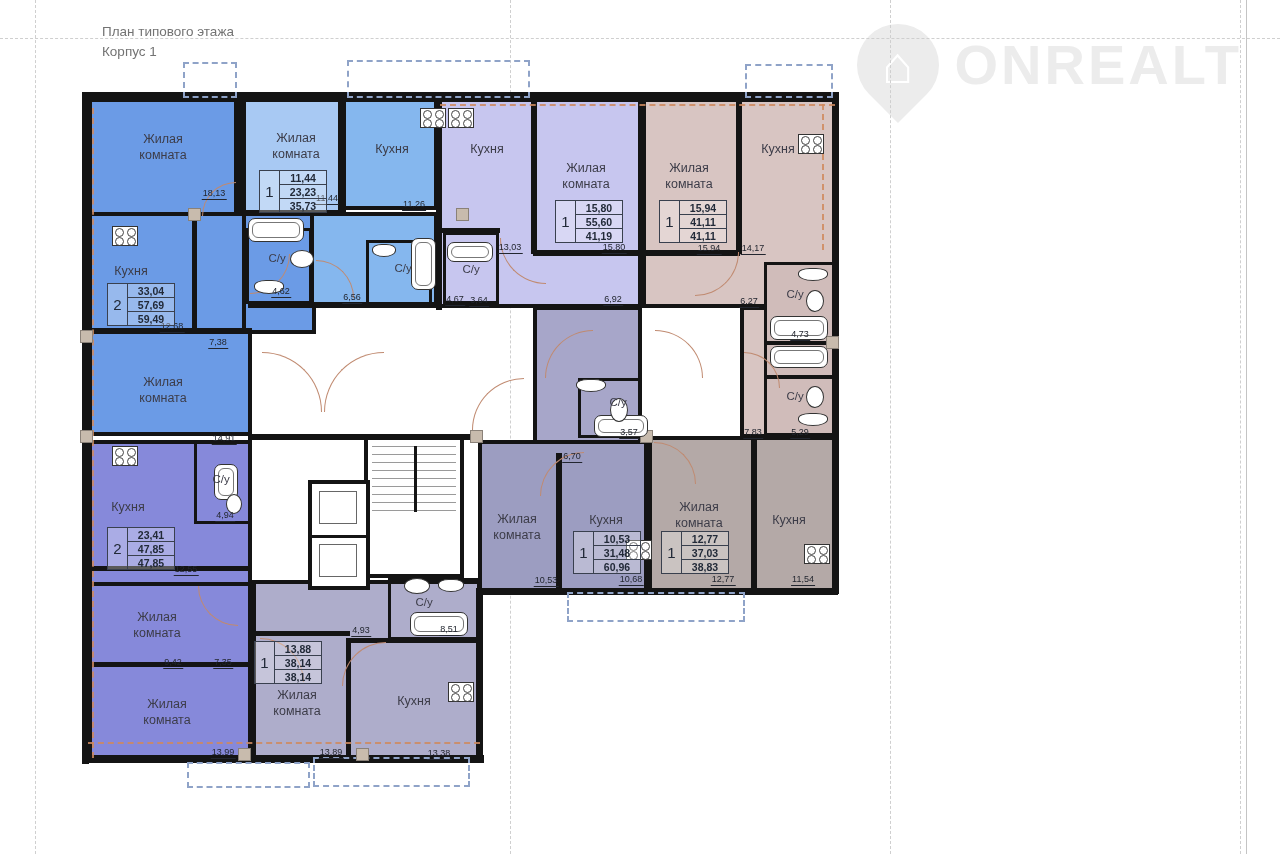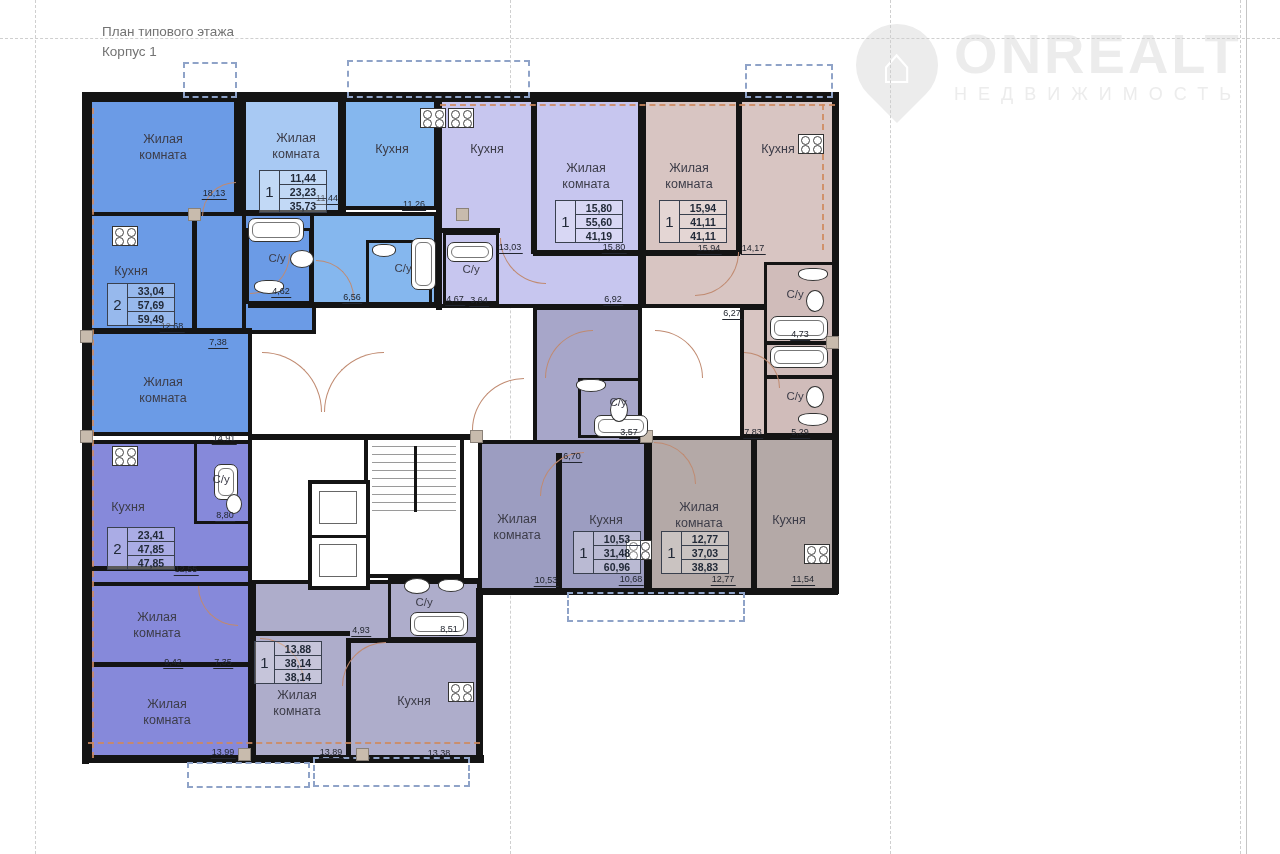--- a/index.html
+++ b/index.html
@@ -46,21 +46,20 @@
     <div>План типового этажа</div>
     <div>Корпус 1</div>
   </div>
 
   <div class="logo">
     <div class="pin">
       <span>⌂</span>
     </div>
     <div class="wordmark">
       <div class="brand">ONREALT</div>
-      <div class="subtitle">НЕДВИЖИМОСТЬ</div>
     </div>
   </div>
 
   <div id="plan">
       <div class="abs" style="left: 35px; top: 0px; width: 0px; height: 854px; border-left: 1px dashed rgb(207, 207, 207);"></div>
       <div class="abs" style="left: 510px; top: 0px; width: 0px; height: 854px; border-left: 1px dashed rgb(207, 207, 207);"></div>
       <div class="abs" style="left: 890px; top: 0px; width: 0px; height: 854px; border-left: 1px dashed rgb(207, 207, 207);"></div>
       <div class="abs" style="left: 1240px; top: 0px; width: 0px; height: 854px; border-left: 1px dashed rgb(207, 207, 207);"></div>
       <div class="abs" style="left: 0px; top: 38px; width: 1280px; height: 0px; border-top: 1px dashed rgb(207, 207, 207);"></div>
       <div class="abs block" style="left: 88px; top: 98px; width: 150px; height: 120px; background: rgb(107, 155, 230);"></div>
@@ -283,29 +282,29 @@
       <div class="abs dim" style="left: 510px; top: 243px;">13,03</div>
       <div class="abs dim" style="left: 614px; top: 243px;">15,80</div>
       <div class="abs dim" style="left: 613px; top: 295px;">6,92</div>
       <div class="abs dim" style="left: 709px; top: 244px;">15,94</div>
       <div class="abs dim" style="left: 753px; top: 244px;">14,17</div>
       <div class="abs dim" style="left: 172px; top: 322px;">12,68</div>
       <div class="abs dim" style="left: 281px; top: 287px;">4,62</div>
       <div class="abs dim" style="left: 352px; top: 293px;">6,56</div>
       <div class="abs dim" style="left: 414px; top: 295px; margin-left: 41px;">4,67</div>
       <div class="abs dim" style="left: 479px; top: 296px;">3,64</div>
-      <div class="abs dim" style="left: 732px; top: 297px; margin-top: 12px;">6,27</div>
+      <div class="abs dim" style="left: 749px; top: 297px;">6,27</div>
       <div class="abs dim" style="left: 800px; top: 330px;">4,73</div>
       <div class="abs dim" style="left: 218px; top: 338px;">7,38</div>
       <div class="abs dim" style="left: 224px; top: 404px; margin-top: 30px;">14,91</div>
       <div class="abs dim" style="left: 629px; top: 428px;">3,57</div>
       <div class="abs dim" style="left: 572px; top: 452px;">6,70</div>
       <div class="abs dim" style="left: 753px; top: 428px;">7,83</div>
       <div class="abs dim" style="left: 800px; top: 428px;">5,29</div>
-      <div class="abs dim" style="left: 225px; top: 511px;">8,80</div>
+      <div class="abs dim" style="left: 225px; top: 511px;">4,94</div>
       <div class="abs dim" style="left: 186px; top: 565px;">12,55</div>
       <div class="abs dim" style="left: 361px; top: 626px;">4,93</div>
       <div class="abs dim" style="left: 449px; top: 625px;">8,51</div>
       <div class="abs dim" style="left: 546px; top: 576px;">10,53</div>
       <div class="abs dim" style="left: 631px; top: 575px;">10,68</div>
       <div class="abs dim" style="left: 723px; top: 575px;">12,77</div>
       <div class="abs dim" style="left: 803px; top: 575px;">11,54</div>
       <div class="abs dim" style="left: 173px; top: 658px;">9,42</div>
       <div class="abs dim" style="left: 223px; top: 658px;">7,35</div>
       <div class="abs dim" style="left: 223px; top: 748px;">13,99</div>

